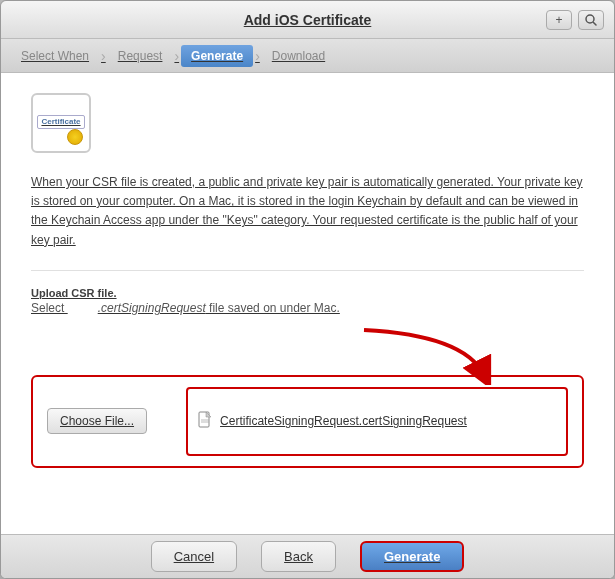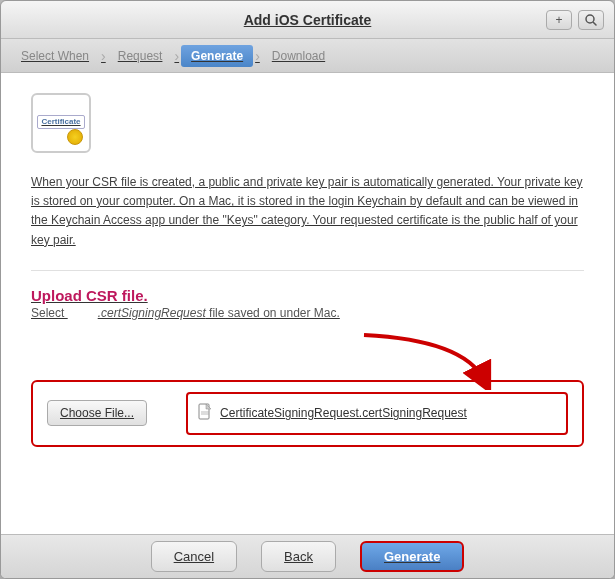--- a/index.html
+++ b/index.html
@@ -156,23 +156,23 @@
       color: #444;
       line-height: 1.6;
       margin-bottom: 20px;
     }
 
     
     .upload-section {
       margin-bottom: 20px;
     }
     .upload-label {
-      font-size: 15px;
-      font-weight: bold;
-      color: #be185d;
+      font-size: 11px;
+      font-weight: bold;
+      color: #404040;
       margin-bottom: 2px;
     }
     .upload-sublabel {
       font-size: 12px;
       color: #555;
       margin-bottom: 10px;
     }
     .upload-sublabel em {
       font-style: italic;
       margin-left: 30px;
@@ -199,21 +199,21 @@
       cursor: pointer;
       white-space: nowrap;
       margin-right: 14px;
       flex-shrink: 0;
     }
     .file-entry {
       display: flex;
       align-items: center;
       border: 2px solid #cc0000;
       border-radius: 4px;
-      padding: 9px 10px;
+      padding: 22px 10px;
       flex: 1;
       background: white;
     }
     .file-icon {
       margin-right: 8px;
       color: #666;
       font-size: 16px;
     }
     .file-name {
       font-size: 12px;

